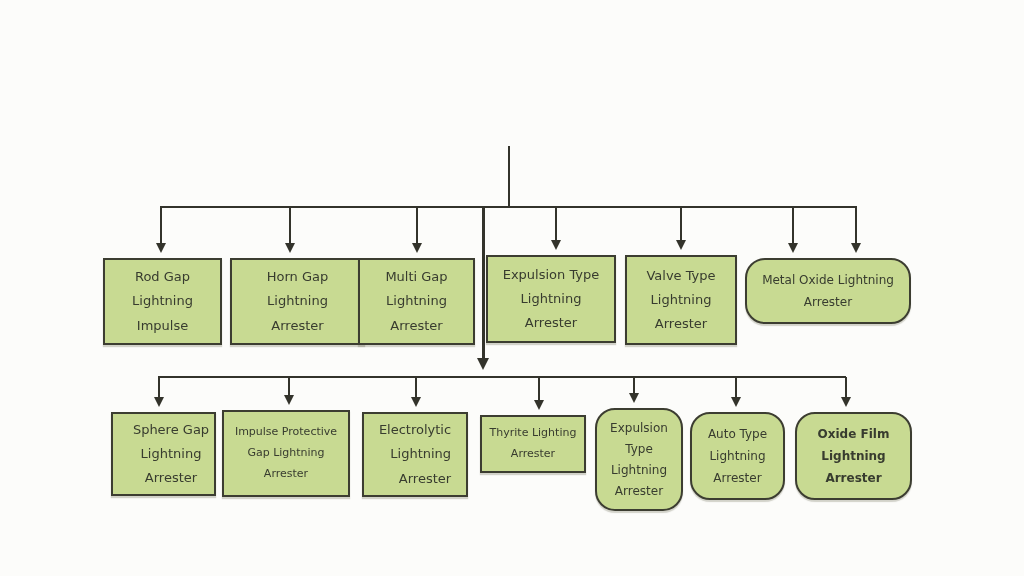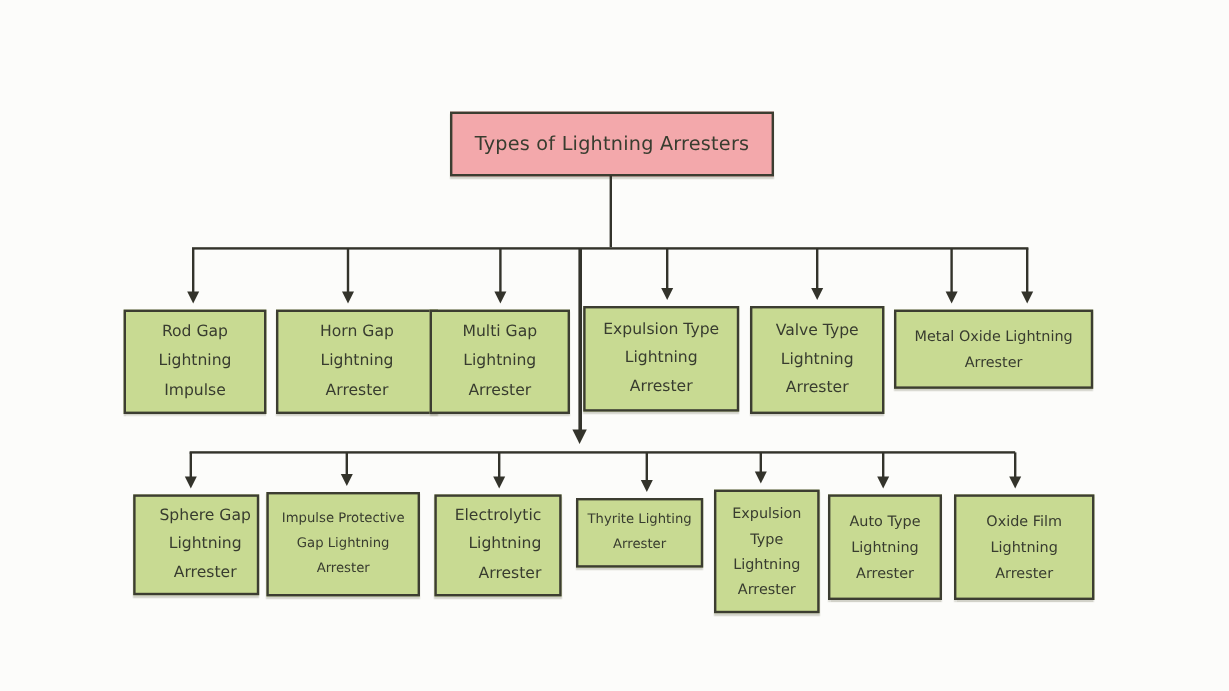--- a/index.html
+++ b/index.html
@@ -24,42 +24,41 @@
     color:var(--text);
     box-shadow:0 2px 1px rgba(100,100,75,0.28);
     line-height:1.85;
   }
   .root-node{
     background:var(--root-fill);
     font-size:16px;
     letter-spacing:0.2px;
   }
   .fs13{font-size:13px;}
-  .fs12{font-size:12px;}
+  .fs12{font-size:12px;border-radius:20px;}
   .fs11{font-size:11px;line-height:1.9;}
   .lh4{line-height:1.75;}
   .hline{position:absolute;height:2px;background:var(--line);}
   .vline{position:absolute;width:2px;background:var(--line);}
   .varrow{position:absolute;width:2px;background:var(--line);}
   .varrow::after{
     content:"";position:absolute;left:-4px;bottom:-10px;
     border:5px solid transparent;border-top:10px solid var(--line);
   }
   .trunk{position:absolute;width:3px;background:var(--line);}
   .trunk::after{
     content:"";position:absolute;left:-5px;bottom:-12px;
     border:6.5px solid transparent;border-top:12px solid var(--line);
   }
 </style>
 </head>
 <body>
 
 <div class="canvas">
 
-  <div class="node root-node" style="left:375px;top:93px;width:270px;height:54px;">Types of Lightning Arresters</div>
 
   <div class="vline" style="left:508px;top:146px;height:60px;"></div>
 
   <div class="hline" style="left:160px;top:206px;width:697px;"></div>
 
   <div class="varrow" style="left:160px;top:207px;height:41px;"></div>
   <div class="varrow" style="left:289px;top:207px;height:41px;"></div>
   <div class="varrow" style="left:416px;top:207px;height:41px;"></div>
   <div class="varrow" style="left:555px;top:207px;height:38px;"></div>
   <div class="varrow" style="left:680px;top:207px;height:38px;"></div>
@@ -107,17 +106,17 @@
 Arrester</div>
   <div class="node fs11" style="left:480px;top:415px;width:106px;height:58px;">Thyrite Lighting
 Arrester</div>
   <div class="node fs12 lh4" style="left:595px;top:408px;width:88px;height:103px;">Expulsion
 Type
 Lightning
 Arrester</div>
   <div class="node fs12" style="left:690px;top:412px;width:95px;height:88px;">Auto Type
 Lightning
 Arrester</div>
-  <div class="node fs12" style="left:795px;top:412px;width:117px;height:88px;">Oxide Film
+  <div class="node fs12" style="left:795px;top:412px;width:117px;height:88px;font-weight:bold;">Oxide Film
 Lightning
 Arrester</div>
 
 </div>
 
 </body></html>

